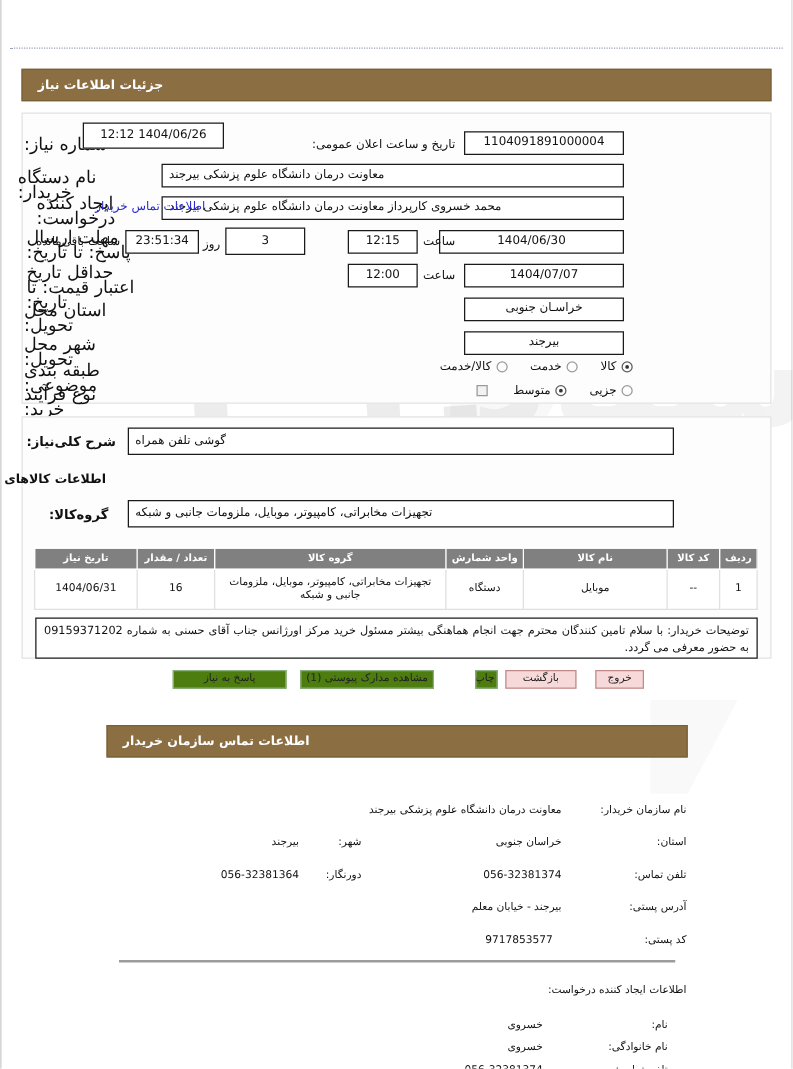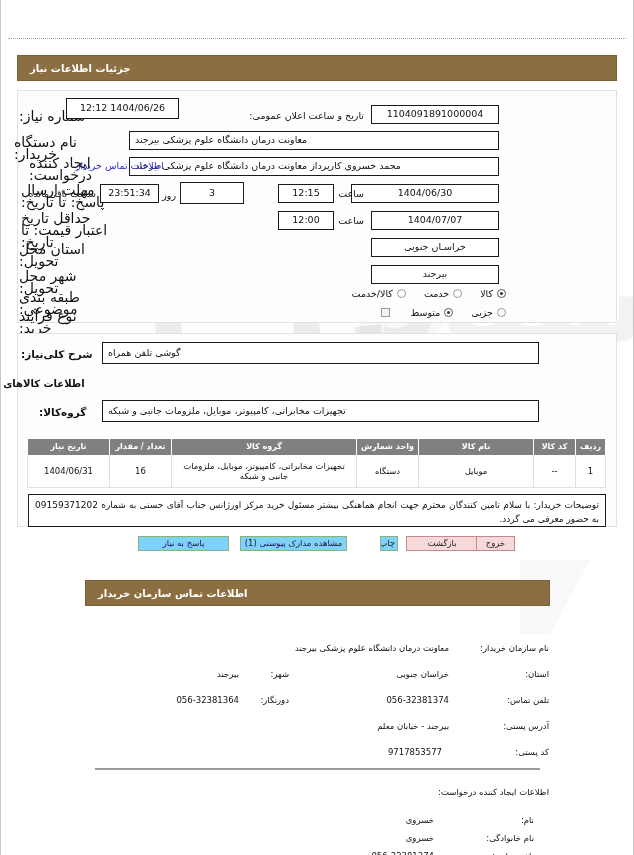--- a/index.html
+++ b/index.html
@@ -201,21 +201,21 @@
     font-size: 8.5px;
     line-height: 13px;
     text-align: center;
     border: 1px solid #9a9a9a;
     color: #222;
     white-space: nowrap;
     overflow: hidden;
     cursor: pointer;
     padding: 0 2px;
   }
-  .btn.green { background: #7dd3fc; border-color: #8ab07e; }
+  .btn.green { background: #4d7c0f; border-color: #8ab07e; }
   .btn.red   { background: #f7d9d9; border-color: #c08a8a; }
 
   
   .ci-lbl {
     position: absolute;
     font-size: 8.5px;
     color: #111;
     text-align: right;
     white-space: nowrap;
   }
@@ -354,21 +354,21 @@
   </table>
 
   <div class="descbox" style="right:28px; top:494px; width:578px; height:33px;">
     <span class="desc-lead">توضیحات خریدار:</span>
     <span>با سلام تامین کنندگان محترم جهت انجام هماهنگی بیشتر مسئول خرید مرکز اورژانس جناب آقای حسنی به شماره 09159371202 به حضور معرفی می گردد.</span>
   </div>
 
   <div class="btn green" style="right:405px; top:536px; width:91px;">پاسخ به نیاز</div>
   <div class="btn green" style="right:287px; top:536px; width:107px;">مشاهده مدارک پیوستی (1)</div>
   <div class="btn green" style="right:236px; top:536px; width:18px;">چاپ</div>
-  <div class="btn red" style="right:156px; top:536px; width:72px;">بازگشت</div>
+  <div class="btn red" style="right:173px; top:536px; width:57px;">بازگشت</div>
   <div class="btn red" style="right:119px; top:536px; width:39px;">خروج</div>
 
   <div class="bar" style="left:85px; top:580px; width:465px;">اطلاعات تماس سازمان خریدار</div>
 
   <div class="ci-lbl" style="right:85px; top:643px;">نام سازمان خریدار:</div>
   <div class="ci-val" style="right:185px; top:643px;">معاونت درمان دانشگاه علوم پزشکی بیرجند</div>
 
   <div class="ci-lbl" style="right:85px; top:669px;">استان:</div>
   <div class="ci-val" style="right:185px; top:669px;">خراسان جنوبی</div>
   <div class="ci-lbl" style="right:345px; top:669px;">شهر:</div>

